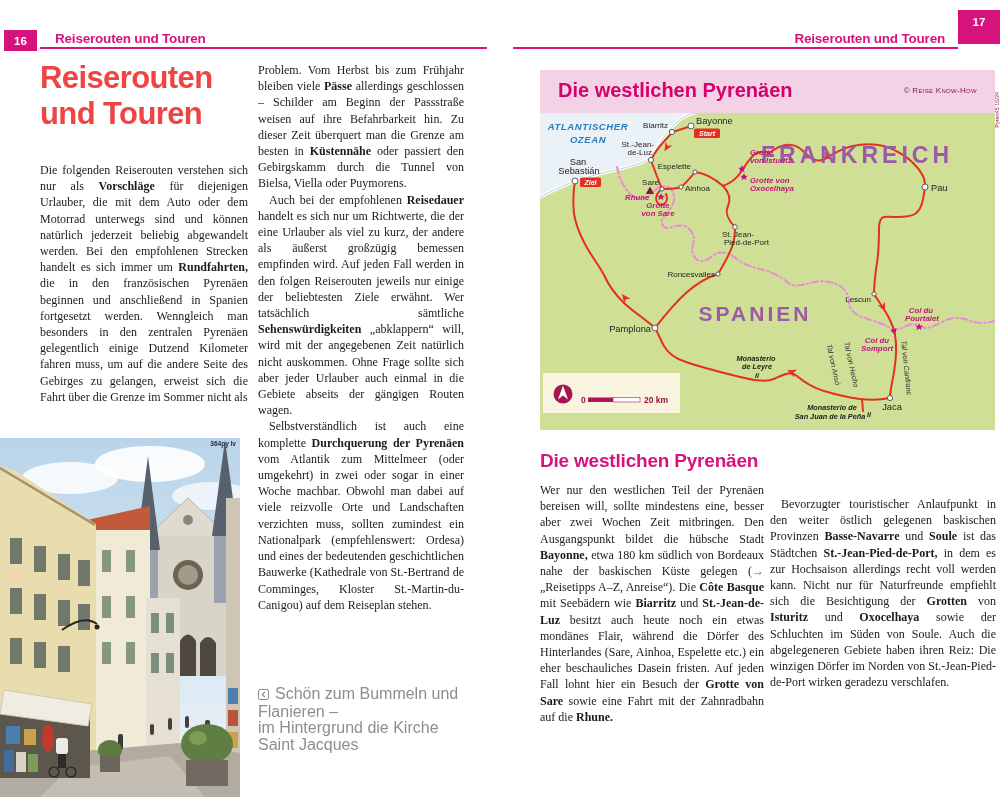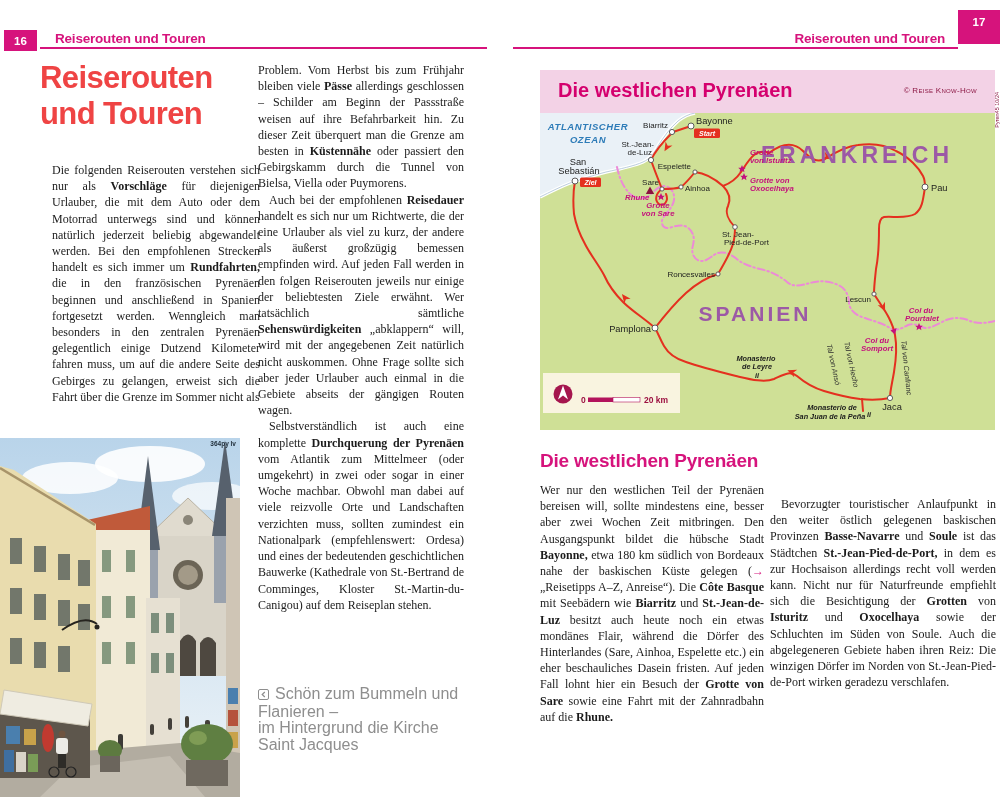--- a/index.html
+++ b/index.html
@@ -20,21 +20,21 @@
 
   h1.booktitle{position:absolute;left:40px;top:60px;margin:0;font-size:31px;line-height:36px;
                color:#ef4444;font-weight:700;letter-spacing:-0.6px;}
 
   
   .col{position:absolute;font-family:"Liberation Serif",serif;font-size:12px;line-height:16.2px;
        color:#1b1b1b;text-align:justify;overflow:hidden;}
   .col p{margin:0;}
   .col p.indent{text-indent:11px;}
   .col .b{font-weight:bold;}
-  #colA{left:52px;top:162px;width:208px;height:292px;}
+  #colA{left:40px;top:162px;width:208px;height:292px;}
   #colB{left:258px;top:62px;width:206px;height:618px;}
   #colC{left:40px;top:482px;width:224px;height:274px;}
   #colD{left:270px;top:458px;width:226px;height:336px;margin-top:38px;}
 
   
   #caption{position:absolute;left:258px;top:686px;width:212px;font-size:16px;line-height:16.5px;color:#8e8e8e;}
   #caption .cicon{display:inline-block;vertical-align:-1px;margin-right:6px;}
 
   
   #photo{position:absolute;left:0;top:438px;width:240px;height:359px;}

